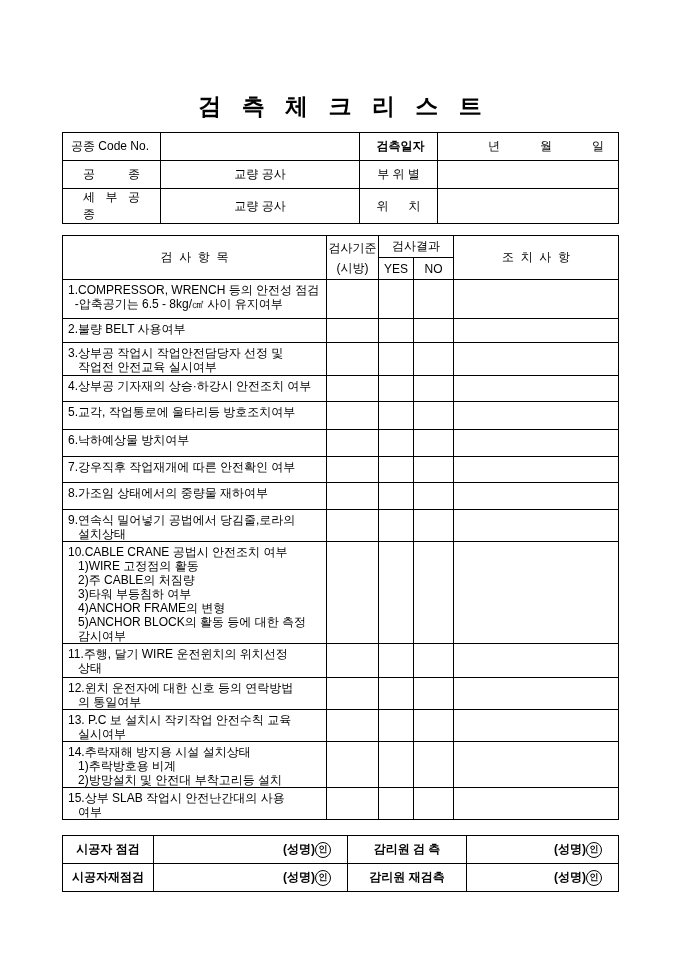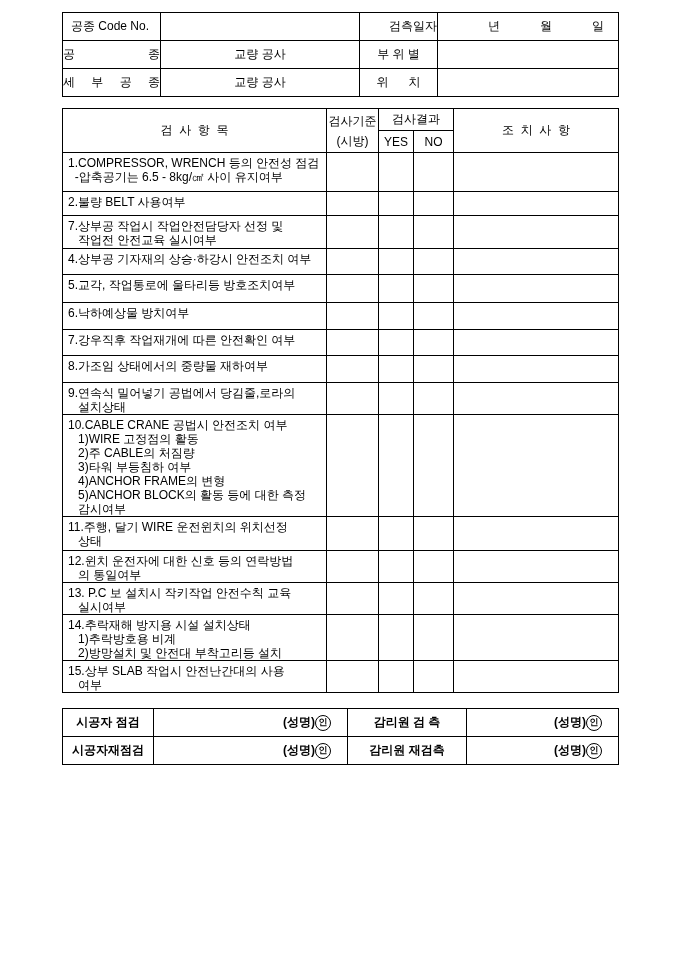--- a/index.html
+++ b/index.html
@@ -39,25 +39,25 @@
     overflow: hidden;
     vertical-align: middle;
   }
   .info-table { margin-top: 12px; }
   .info-table tr { height: 28px; }
   .main-table { margin-top: 11px; }
   .sign-table { margin-top: 15px; font-weight: bold; }
   .sign-table tr { height: 28px; }
 
   .lbl-left { text-align: left; padding-left: 8px; }
-  .jcell { text-align: justify; text-align-last: justify; padding: 0 0; margin-top: 28px; }
+  .jcell { text-align: justify; text-align-last: justify; padding: 0 20px; margin-top: 28px; }
   .ctr { text-align: center; }
   .prels { white-space: pre; }
   .ymd { text-align: right; padding-right: 14px; white-space: pre; }
-  .datelbl { text-align: right; padding-left: 4px; }
+  .datelbl { text-align: center; padding-left: 4px; font-weight: bold; }
 
   .hdr { text-align: center; font-size: 12px; }
   .hdr2 { height: 22px; }
   .std-hdr { white-space: pre-line; text-align: center; line-height: 20px; font-size: 12px; }
   .item-cell {
     vertical-align: top;
     text-align: left;
     padding: 3px 3px 0 5px;
     line-height: 14px;
     font-size: 12px;
@@ -84,20 +84,21 @@
     font-size: 9px;
     line-height: 9px;
     flex: 0 0 auto;
   }
 </style>
 </head>
 <body>
 
 <div class="sheet">
 
+  <h1 class="doc-title">검 측 체 크 리 스 트</h1>
 
   <table class="info-table">
     <colgroup>
         <col style="width:98px">
         <col style="width:199px">
         <col style="width:78px">
         <col style="width:181px">
       </colgroup>
     <tbody>
         <tr>
@@ -151,21 +152,21 @@
       <td class="blank"></td>
     </tr>
     <tr style="height:24px">
       <td class="item-cell">2.불량 BELT 사용여부</td>
       <td class="blank"></td>
       <td class="blank"></td>
       <td class="blank"></td>
       <td class="blank"></td>
     </tr>
     <tr style="height:33px">
-      <td class="item-cell">7.상부공 작업시 작업안전담당자 선정 및
+      <td class="item-cell">3.상부공 작업시 작업안전담당자 선정 및
    작업전 안전교육 실시여부</td>
       <td class="blank"></td>
       <td class="blank"></td>
       <td class="blank"></td>
       <td class="blank"></td>
     </tr>
     <tr style="height:26px">
       <td class="item-cell">4.상부공 기자재의 상승·하강시 안전조치 여부</td>
       <td class="blank"></td>
       <td class="blank"></td>

